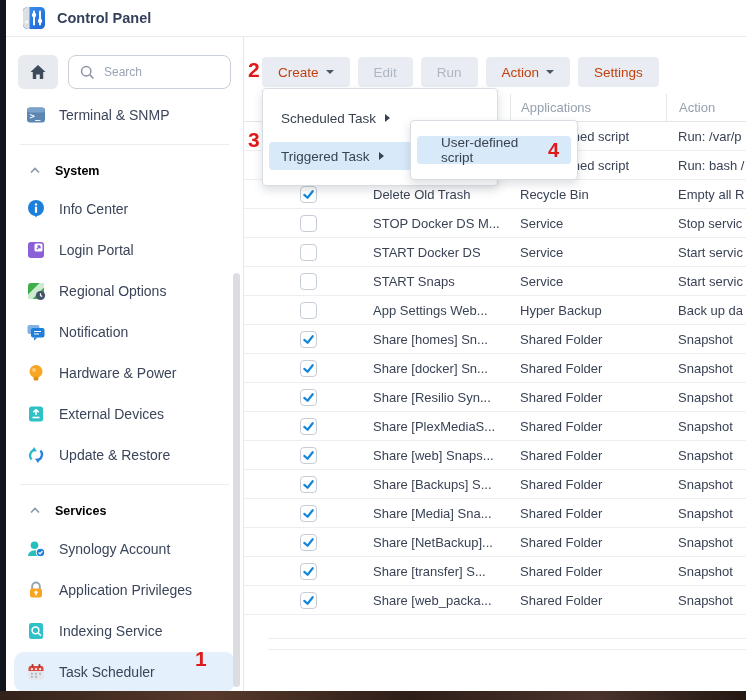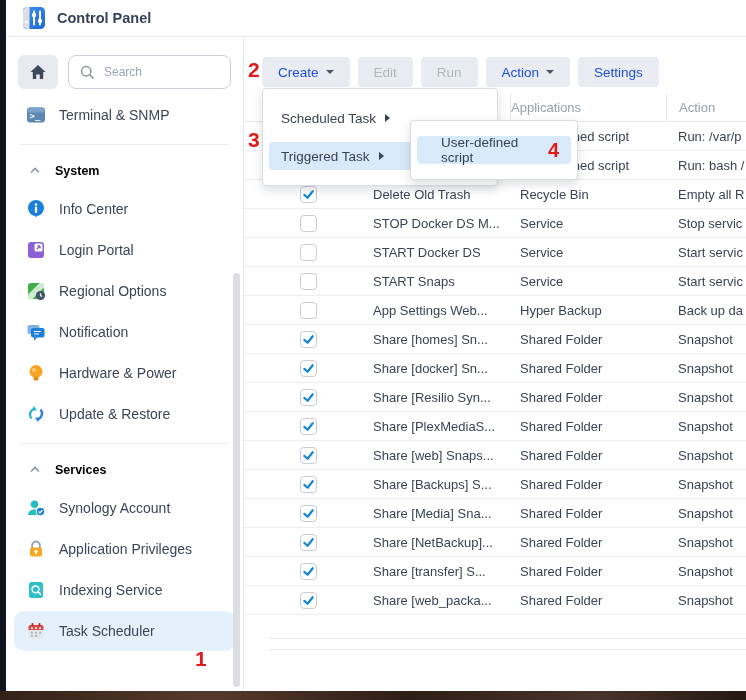--- a/index.html
+++ b/index.html
@@ -33,29 +33,29 @@
   .ic { width:20px; height:20px; flex:none; display:inline-block; }
   .ic svg { display:block; width:100%; height:100%; }
   .sb-divider { border-top:1px solid #E9ECF0; margin:9px 14px; }
   .sb-section-header { height:34px; display:flex; align-items:center; gap:14px; padding:0 20px 0 23px; color:#000000; font-weight:bold; font-size:12.5px; cursor:pointer; }
   .chev { width:12px; height:12px; flex:none; }
   .sb-scroll-thumb { position:absolute; right:3px; top:236px; width:7px; height:414px; background:#DBDDE0; border-radius:4px; }
 
   
   .main { flex:1; position:relative; overflow:hidden; background:#fff; }
   .toolbar { display:flex; gap:8px; padding:20px 0 0 18px; }
-  .tb-btn { height:30px; background:#E9EDF3; border:none; border-radius:4px; font-family:inherit; font-size:13.5px; color:#1d4ed8; padding:0 16px; display:flex; align-items:center; gap:7px; cursor:pointer; }
+  .tb-btn { height:30px; background:#E9EDF3; border:none; border-radius:4px; font-family:inherit; font-size:13.5px; color:#c2410c; padding:0 16px; display:flex; align-items:center; gap:7px; cursor:pointer; }
   .tb-btn.disabled { color:#AEB6C4; }
   .caret { width:0; height:0; border-left:4px solid transparent; border-right:4px solid transparent; border-top:4.5px solid #4A5568; }
 
   
   .table { margin-top:7px; }
   .thead { display:grid; grid-template-columns:74px 192px 156px 1fr; height:28px; border-bottom:1px solid #E3E6EA; color:#97A0AF; font-size:13px; }
   .thead > div { display:flex; align-items:center; height:100%; }
-  .thead .th3 { border-left:1px solid #E3E6EA; }
+  .thead .th3 { border-left:1px solid #E3E6EA; padding-left:10px; }
   .thead .th4 { border-left:1px solid #E3E6EA; padding-left:12px; }
   .trow { display:grid; grid-template-columns:74px 192px 156px 1fr; height:29px; align-items:center; border-bottom:1px solid #ECEEF1; font-size:13px; color:#3A4355; white-space:nowrap; }
   .trow .c1 { padding-left:56px; }
   .trow .c2 { padding-left:55px; overflow:hidden; }
   .trow .c3 { padding-left:10px; overflow:hidden; }
   .trow .c4 { padding-left:12px; overflow:hidden; }
   .checkbox { width:17px; height:17px; border:1px solid #C6CDD6; border-radius:4px; background:#fff; display:flex; align-items:center; justify-content:center; cursor:pointer; }
   .tail-line { position:absolute; left:24px; right:0; border-top:1px solid #EAEDF0; }
   .tail-line.l1 { top:601px; } .tail-line.l2 { top:612px; }
 
@@ -187,20 +187,30 @@
                 <circle cx="10" cy="8.5" r="6.5" fill="#F6A623"></circle>
                 <rect x="7.5" y="13.8" width="5" height="3.8" rx="1.6" fill="#E08E12"></rect>
                 <circle cx="8" cy="7" r="2" fill="#FFD28A" opacity=".85"></circle>
               </svg>
             </span>
             <span>Hardware &amp; Power</span>
           </div>
           <div class="sb-item">
             <span class="ic">
               <svg viewBox="0 0 20 20">
+                <rect x="3" y="2.5" width="14" height="15" rx="2.5" fill="#2EC2C8"></rect>
+                <path d="M10 5.5 L10 11 M10 5.5 L7.3 8.2 M10 5.5 L12.7 8.2" stroke="#fff" stroke-width="1.6" fill="none"></path>
+                <path d="M6.5 13.5 h7" stroke="#fff" stroke-width="1.6"></path>
+              </svg>
+            </span>
+            <span>External Devices</span>
+          </div>
+          <div class="sb-item">
+            <span class="ic">
+              <svg viewBox="0 0 20 20">
                 <path d="M5.5 14.5 A6 6 0 0 1 7.2 5.2" stroke="#29B8C8" stroke-width="2.4" fill="none"></path>
                 <polygon points="8,2 11,6.2 5.2,6.8" fill="#29B8C8"></polygon>
                 <path d="M14.5 5.5 A6 6 0 0 1 12.8 14.8" stroke="#2B7FDD" stroke-width="2.4" fill="none"></path>
                 <polygon points="12,18 9,13.8 14.8,13.2" fill="#2B7FDD"></polygon>
               </svg>
             </span>
             <span>Update &amp; Restore</span>
           </div>
           <div class="sb-divider"></div>
           <div class="sb-section-header">

